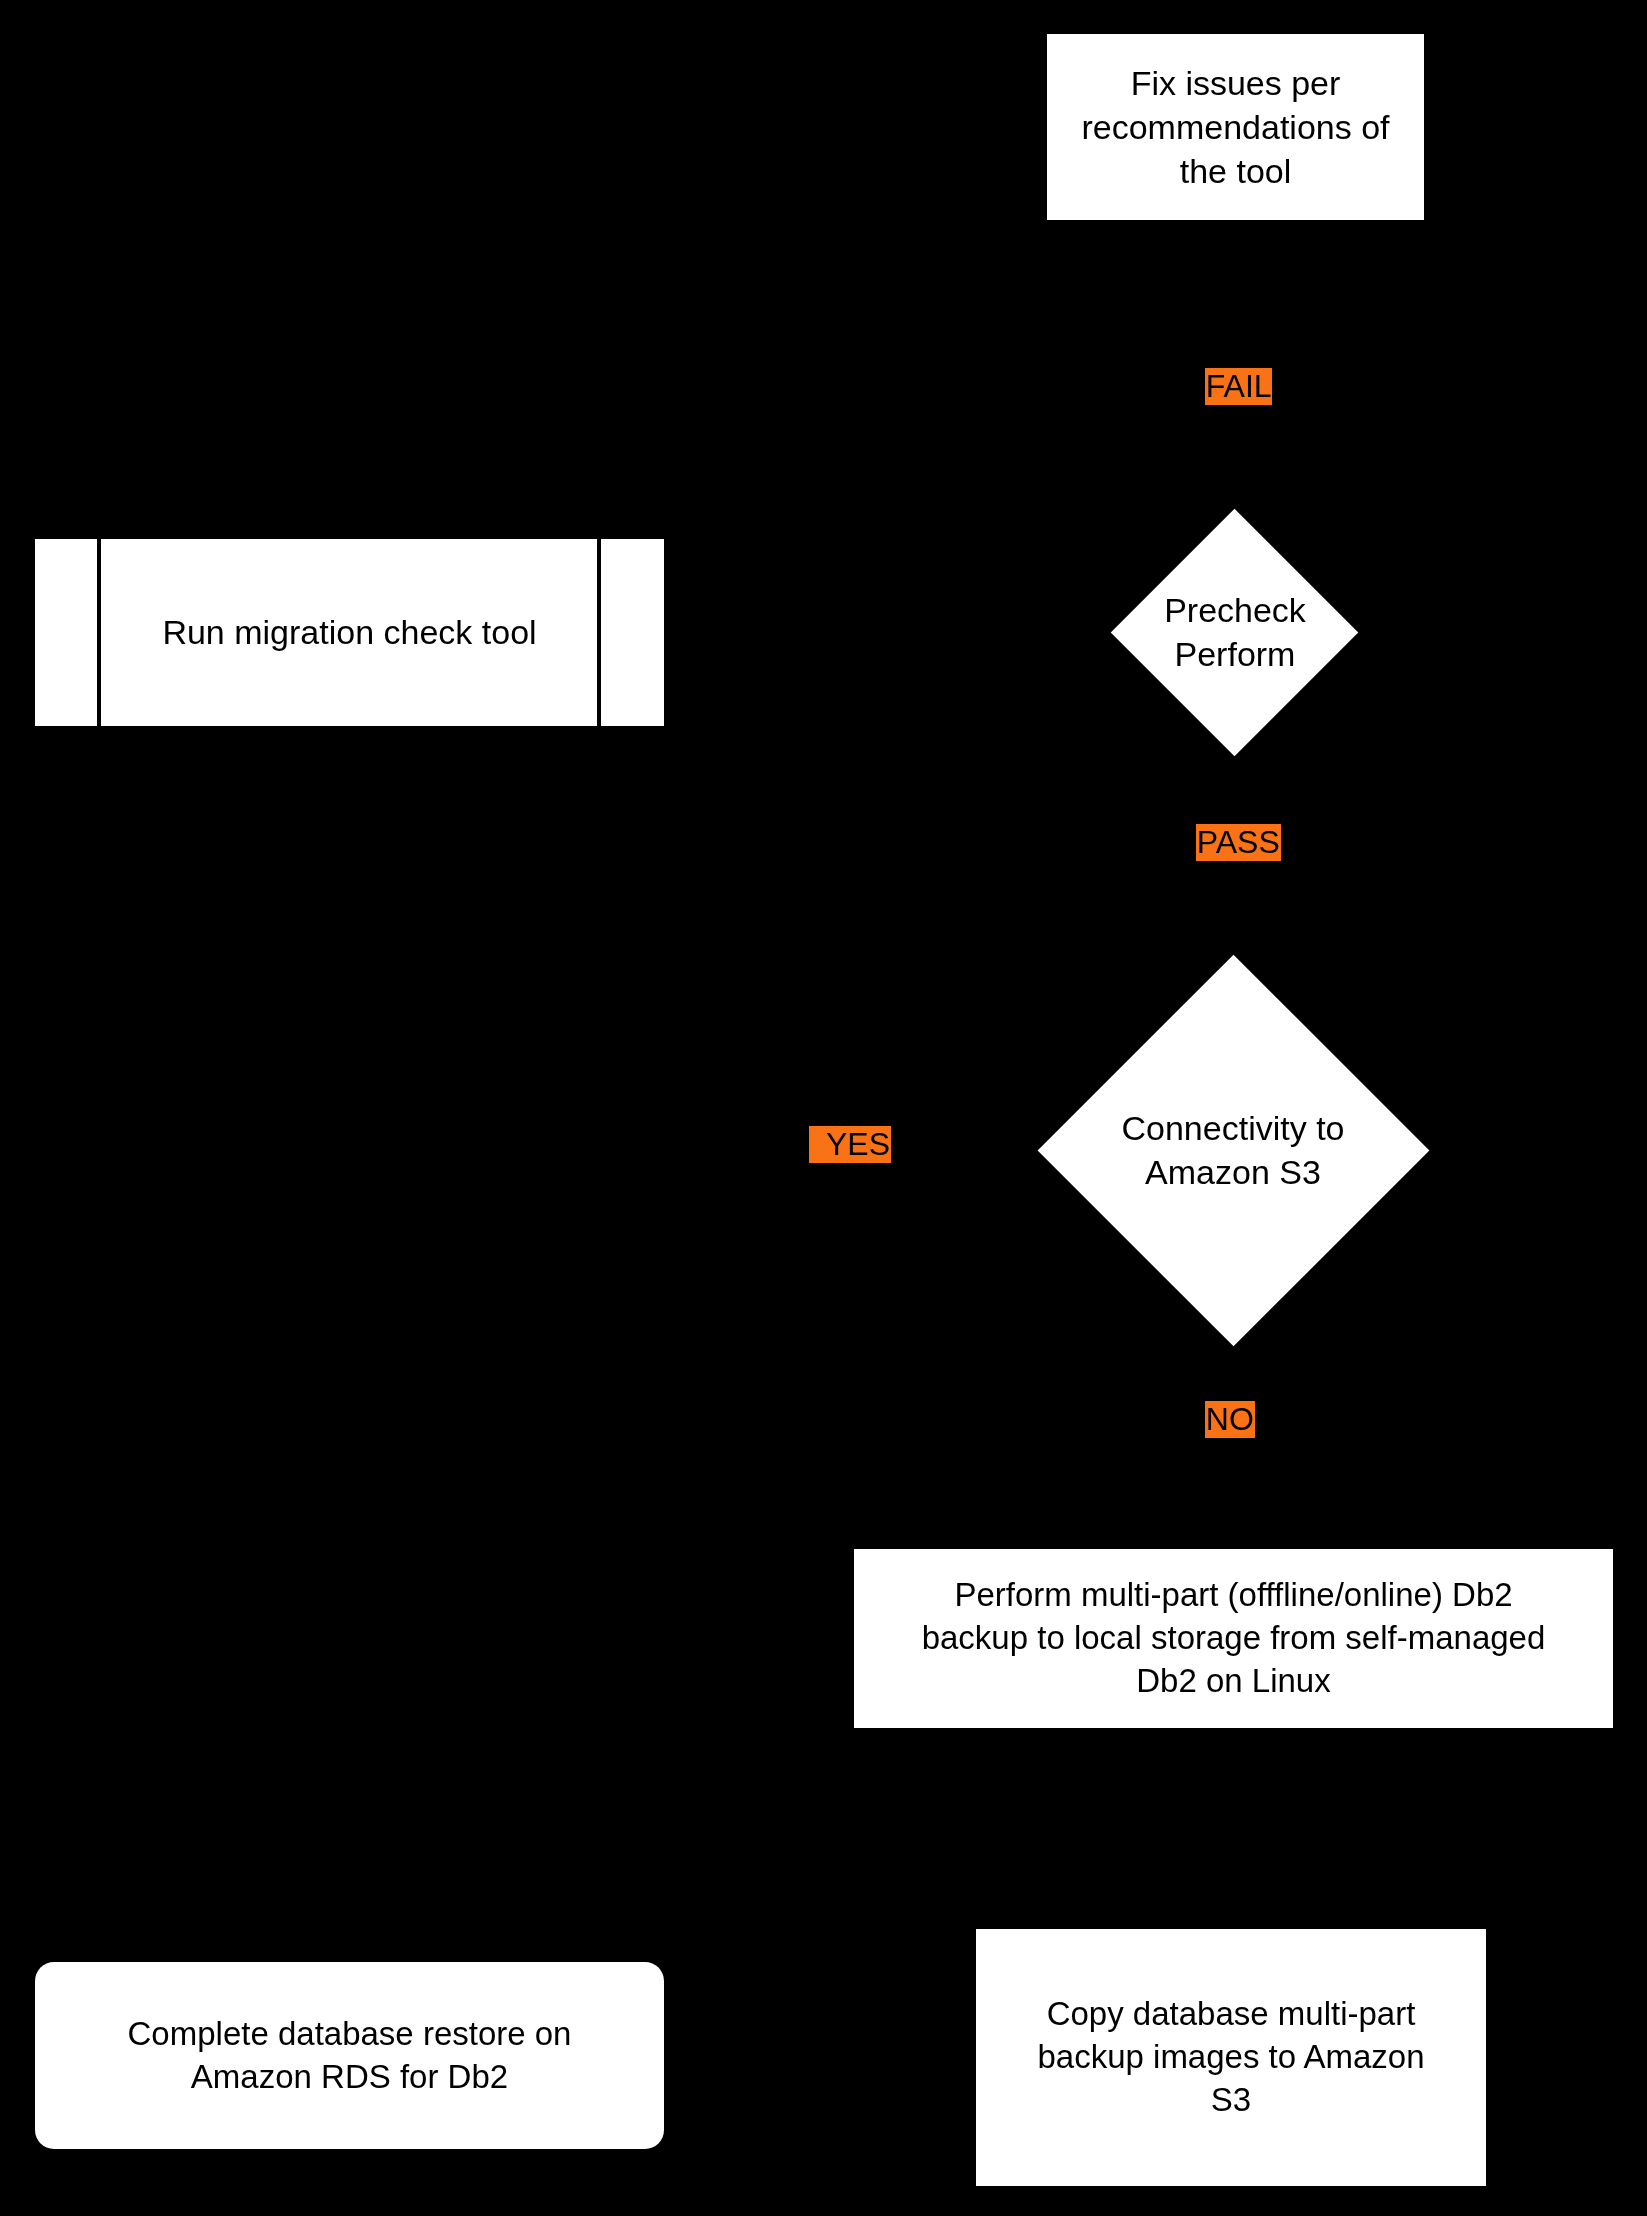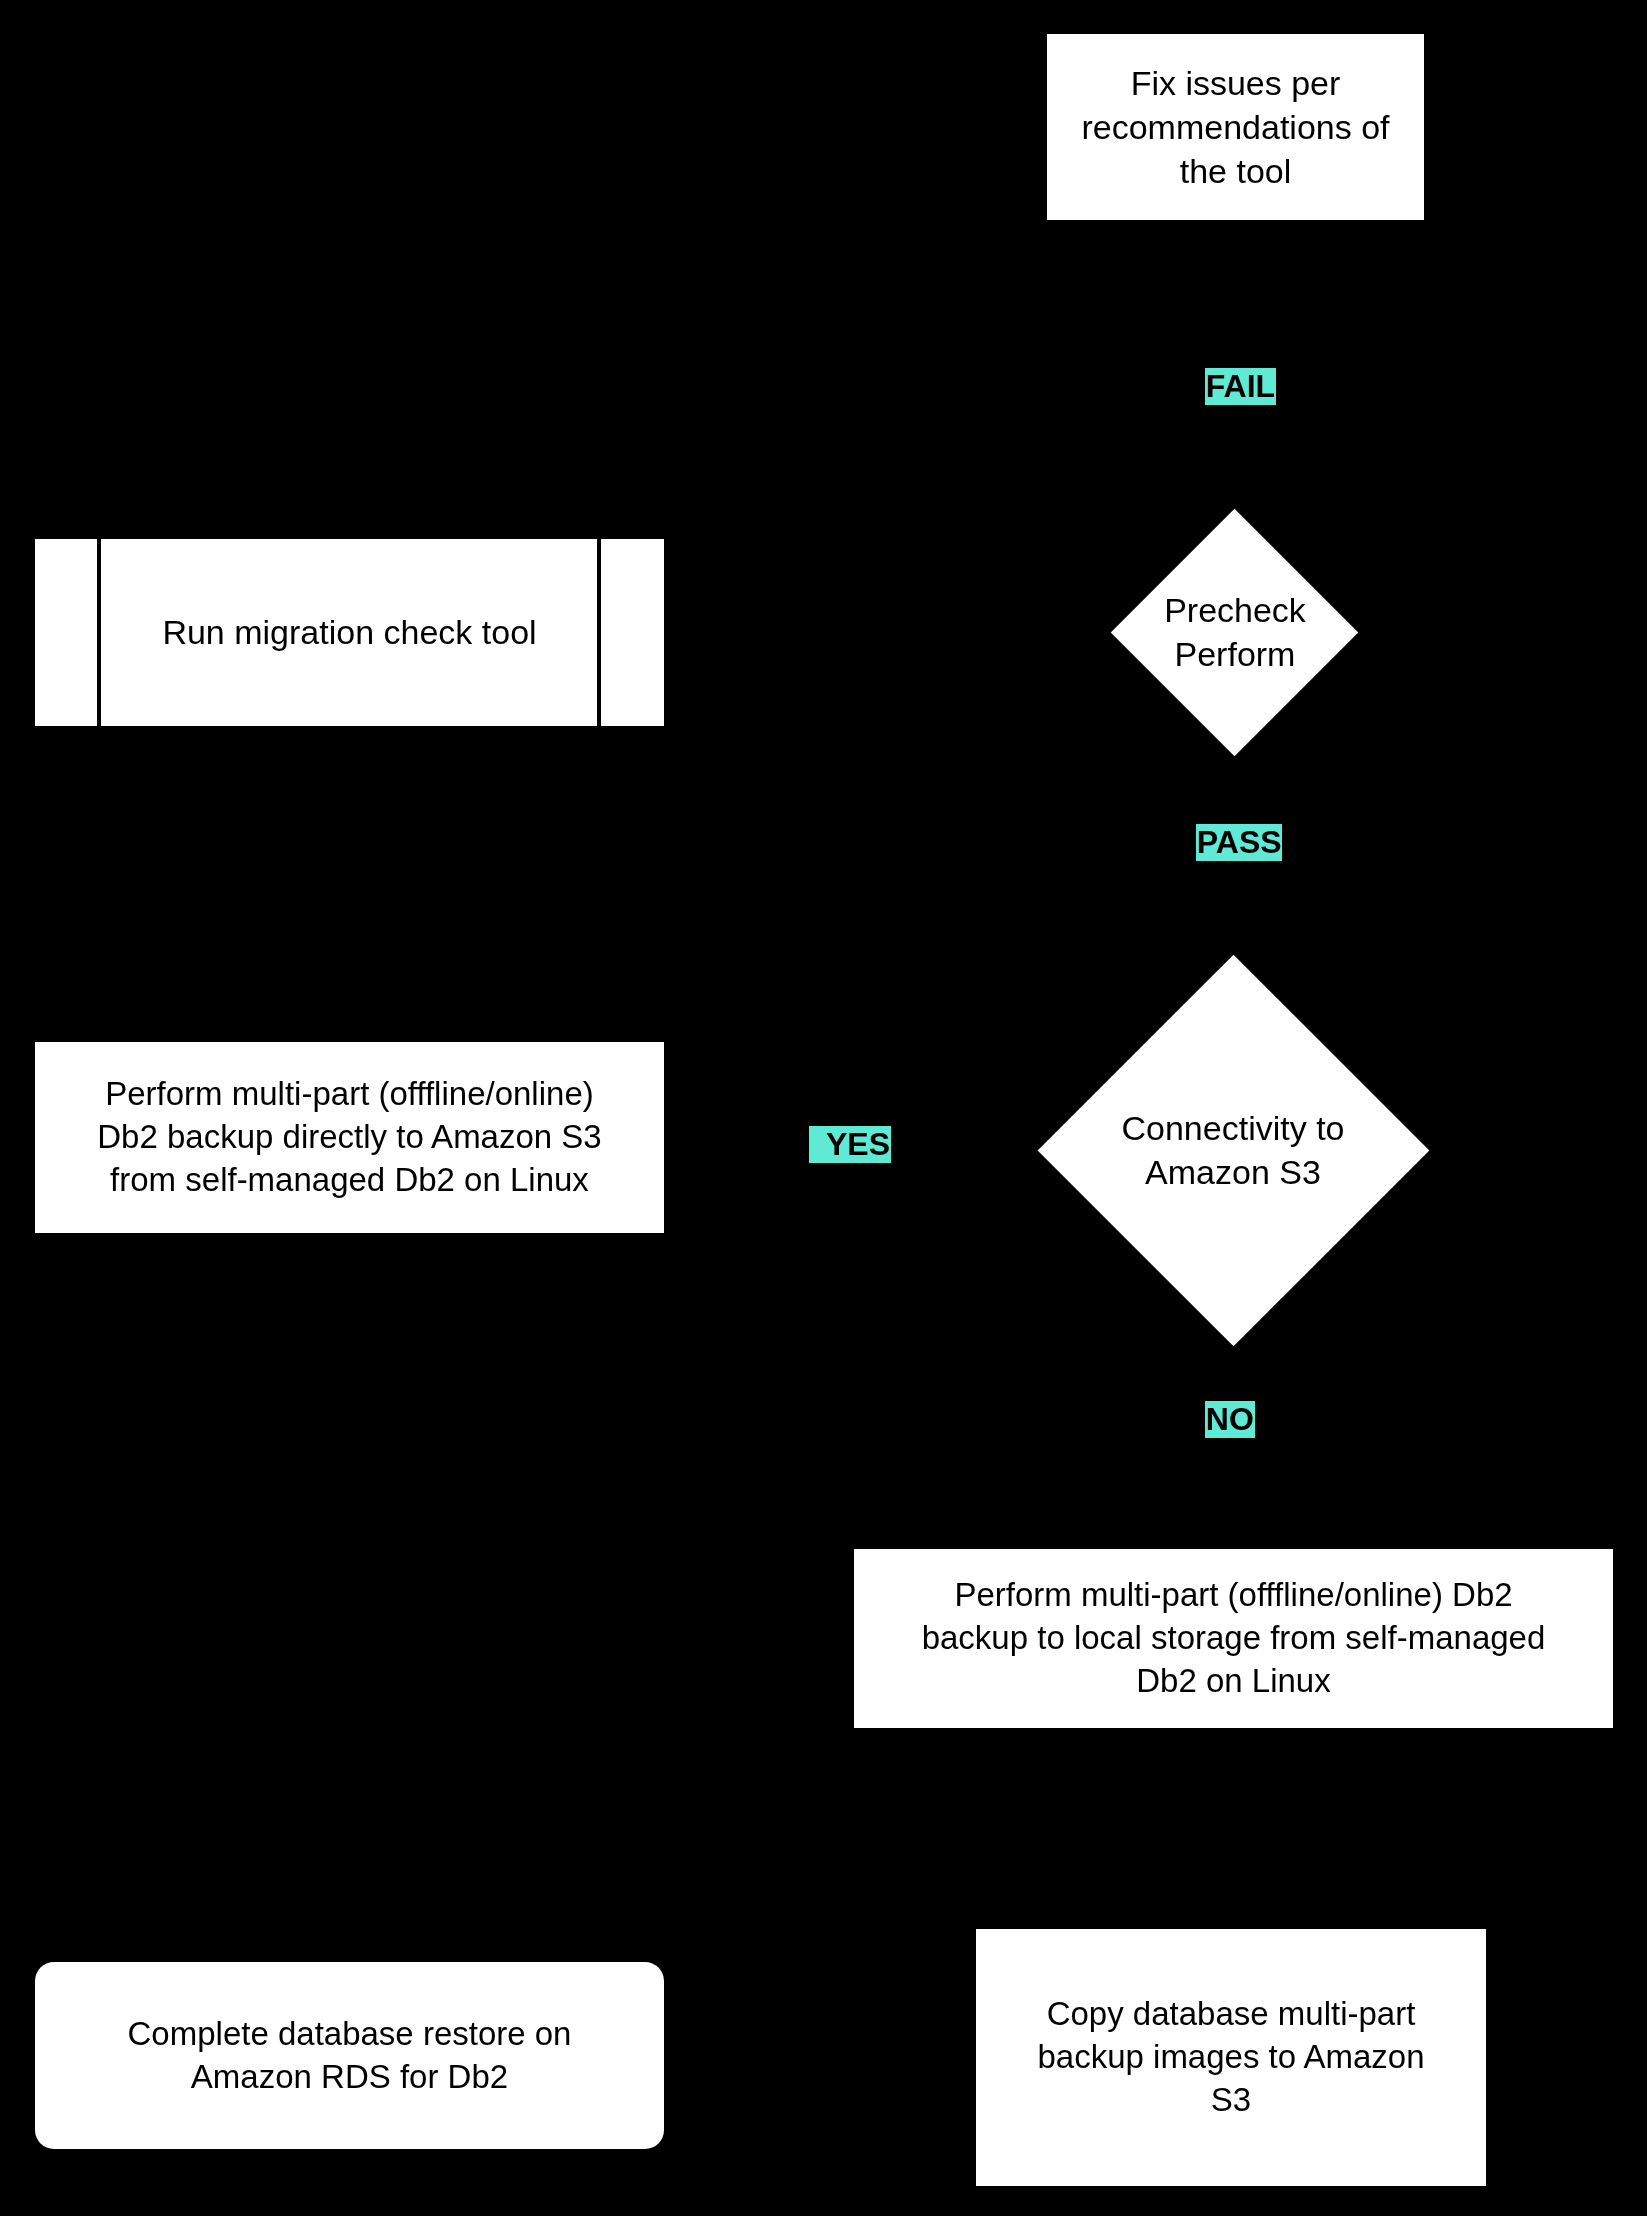--- a/index.html
+++ b/index.html
@@ -72,27 +72,26 @@
     text-align: center;
     color: #000000;
     line-height: 1.30;
     white-space: pre-line;
     z-index: 2;
   }
 
   
   .edge-label {
     position: absolute;
-    background: #5eead4;
+    background: #f97316;
     color: #000000;
     line-height: 1.0;
     padding: 1.6px 0.8px 3.2px 0.8px;
     white-space: nowrap;
     font-size: 32px;
-    font-weight: bold;
   }
 
   
   .connector {
     position: absolute;
     background: #000000;
   }
   .fs-42 { font-size: 33px; }
   .fs-43 { font-size: 34px; }
 </style>
@@ -148,25 +147,20 @@
   </div>
   <div class="diamond" style="left:1037px; top:954px; width:392px; height:392px;">
     <div class="dtext fs-43">Connectivity to
 Amazon S3</div>
   </div>
 
   <div class="edge-label" style="left:809px; top:1126px;padding-left:17px;">
     <span>YES</span>
   </div>
 
-  <div class="node rect fs-42" style="left:35px; top:1042px; width:629px; height:191px;">
-    <span class="label">Perform  multi-part (offfline/online)
-Db2 backup directly to Amazon S3
-from self-managed Db2 on Linux</span>
-  </div>
 
   <div class="edge-label" style="left:1205px; top:1401px;">
     <span>NO</span>
   </div>
 
   <div class="node rect fs-42" style="left:854px; top:1549px; width:759px; height:179px;">
     <span class="label">Perform  multi-part (offfline/online) Db2
 backup to local storage from self-managed
 Db2 on Linux</span>
   </div>

